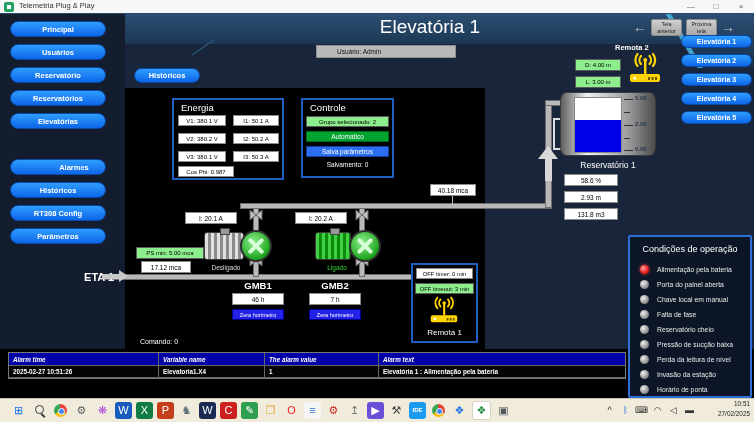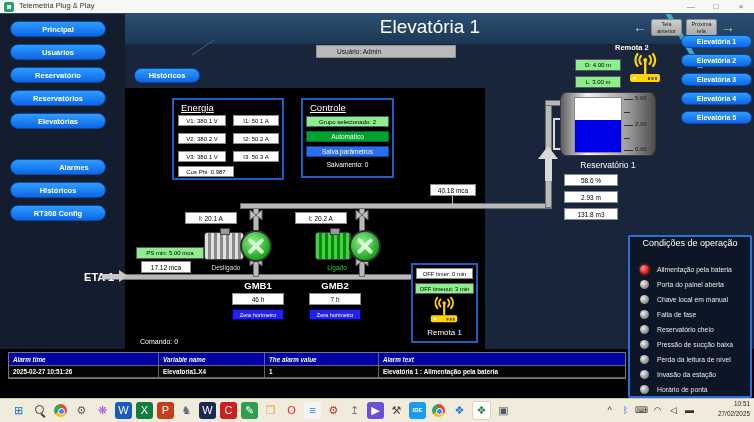--- a/index.html
+++ b/index.html
@@ -23,21 +23,21 @@
            color:#fff;font-weight:bold;display:flex;align-items:center;justify-content:center;cursor:default;}
   .sidebtn{font-size:7.5px;width:96px;height:16px;}
   .navbtn{font-size:7px;width:71px;height:13px;}
   .graybtn{background:linear-gradient(180deg,#cfcfcf,#a8a8a8);border:1px solid #888;border-radius:2px;color:#222;
            font-size:5.5px;line-height:1.15;text-align:center;display:flex;align-items:center;justify-content:center;}
   .navarrow{color:#c4c4c4;font-size:14px;font-weight:bold;}
   
   .wbox{background:#fff;border:1px solid #8a8a8a;color:#000;font-size:6.5px;display:flex;align-items:center;justify-content:center;}
   .gbox{background:#8dee8d;border:1px solid #5a5a5a;color:#000;font-size:6px;display:flex;align-items:center;justify-content:center;}
   .panel{border:2px solid #1e5fc2;background:#000;}
-  .ptitle{color:#fff;font-size:9.5px;text-decoration:underline;}
+  .ptitle{color:#fff;font-size:9.5px;}
   .blackpanel{left:125px;top:88px;width:360px;height:262px;background:#000;}
   
   .pipe{background:#b8b8b8;border:1px solid #6e6e6e;}
   .bracket{border:2px solid #dcdcdc;background:transparent;}
   
   .motor{border:1px solid #3a3a3a;border-radius:3px;}
   .motor.gray{background:repeating-linear-gradient(90deg,#e0e0e0 0 3px,#8a8a8a 3px 6px);}
   .motor.green{background:repeating-linear-gradient(90deg,#44d044 0 3px,#0a8a0a 3px 6px);}
   .motor::before{content:"";position:absolute;left:40%;top:-5px;width:8px;height:5px;background:#999;border:1px solid #444;}
   .impeller{border:2px solid #2e2e2e;border-radius:50%;background:radial-gradient(circle at 40% 35%,#8cee8c,#17a017 75%);}
@@ -112,20 +112,21 @@
   <div class="a usrbar" style="left:316px;top:45px;width:140px;height:13px;">Usuário: Admin</div>
 
   <div class="a bluebtn sidebtn" style="left:10px;top:21px;">Principal</div>
   <div class="a bluebtn sidebtn" style="left:10px;top:44px;">Usuários</div>
   <div class="a bluebtn sidebtn" style="left:10px;top:67px;">Reservatório</div>
   <div class="a bluebtn sidebtn" style="left:10px;top:113px;">Elevatórias</div>
   <div class="a bluebtn sidebtn" style="left:10px;top:90px;">Reservatórios</div>
   <div class="a bluebtn sidebtn" style="left:10px;top:159px;padding-left:32px;">Alarmes</div>
   <div class="a bluebtn sidebtn" style="left:10px;top:182px;">Históricos</div>
   <div class="a bluebtn sidebtn" style="left:10px;top:205px;">RT308 Config</div>
+  <div class="a bluebtn sidebtn" style="left:10px;top:228px;">Parâmetros</div>
 
   <div class="a bluebtn navbtn" style="left:681px;top:35px;">Elevatória 1</div>
   <div class="a bluebtn navbtn" style="left:681px;top:54px;">Elevatória 2</div>
   <div class="a bluebtn navbtn" style="left:681px;top:73px;">Elevatória 3</div>
   <div class="a bluebtn navbtn" style="left:681px;top:92px;">Elevatória 4</div>
   <div class="a bluebtn navbtn" style="left:681px;top:111px;">Elevatória 5</div>
 
   <div class="a bluebtn" style="left:134px;top:68px;width:66px;height:15px;font-size:7.5px;">Históricos</div>
 
   <div class="a blackpanel"></div>
@@ -245,21 +246,21 @@
   <div class="a tick" style="left:624px;top:150px;width:9px;"></div>
   <div class="a ticklbl" style="left:635px;top:95px;">5.00</div>
   <div class="a ticklbl" style="left:635px;top:121px;">2.50</div>
   <div class="a ticklbl" style="left:635px;top:146px;">0.00</div>
   <div class="a wlabel" style="left:558px;top:160px;width:100px;font-size:8.5px;text-align:center;">Reservatório 1</div>
   <div class="a wbox" style="left:564px;top:174px;width:54px;height:12px;">58.6 %</div>
   <div class="a wbox" style="left:564px;top:191px;width:54px;height:12px;">2.93 m</div>
   <div class="a wbox" style="left:564px;top:208px;width:54px;height:12px;">131.8 m3</div>
 
   <div class="a condpanel">
-    <div class="condtitle" style="margin-top:1px;">Condições de operação</div>
+    <div class="condtitle" style="margin-top:7px;">Condições de operação</div>
     <div class="cond-row" style="top:25px;">
         <span class="led" data-state="red"></span>
         <span class="cond-label">Alimentação pela bateria</span>
       </div>
     <div class="cond-row" style="top:40px;">
         <span class="led" data-state="gray"></span>
         <span class="cond-label">Porta do painel aberta</span>
       </div>
     <div class="cond-row" style="top:55px;">
         <span class="led" data-state="gray"></span>

